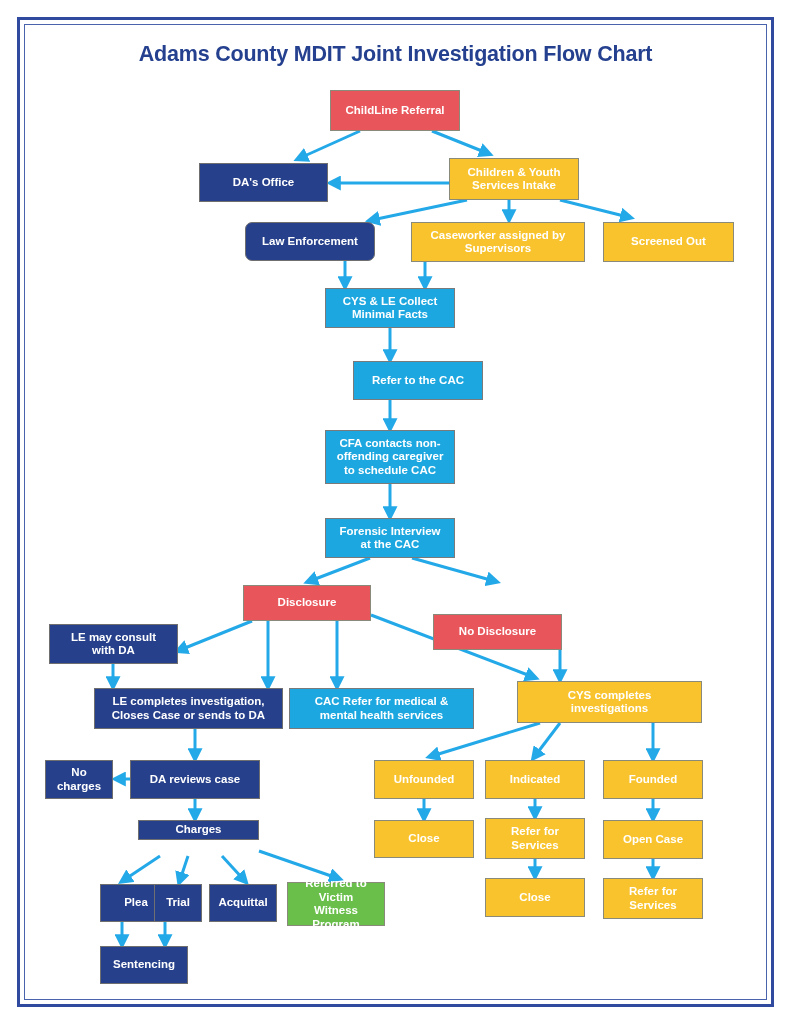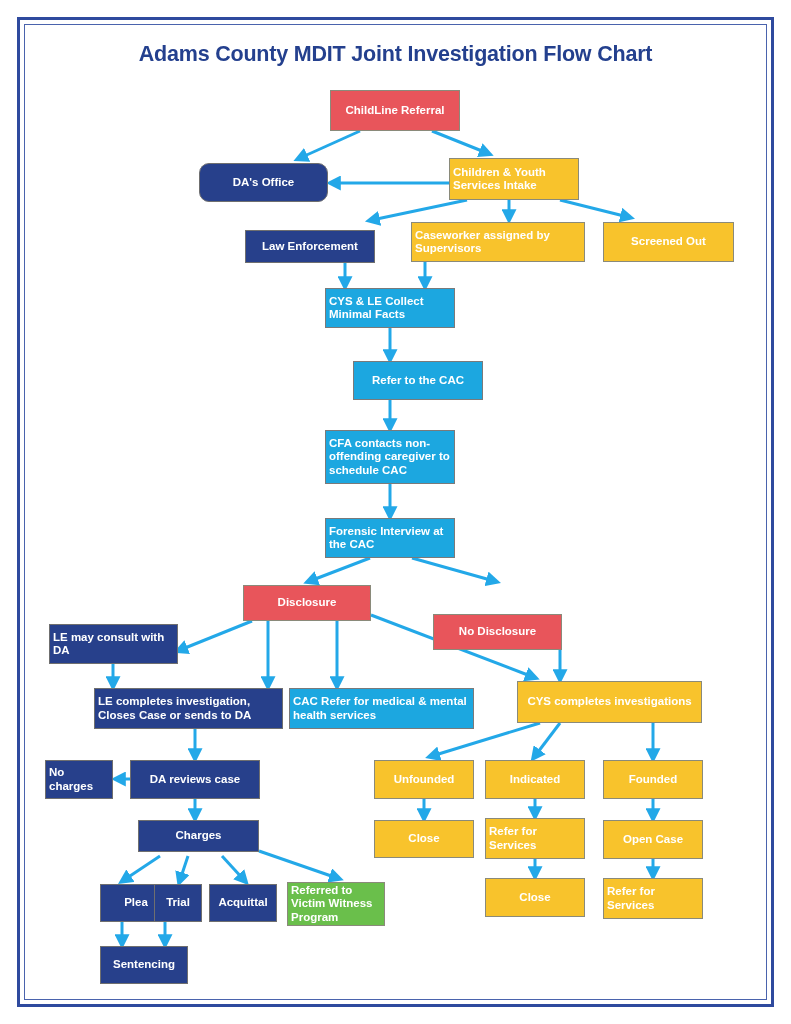--- a/index.html
+++ b/index.html
@@ -65,25 +65,26 @@
     letter-spacing: -0.2px;
     white-space: nowrap;
   }
   .node {
     position: absolute;
     box-sizing: border-box;
     border: 1px solid #8a8a7a;
     display: flex;
     align-items: center;
     justify-content: center;
+    text-align: center;
     color: #ffffff;
     font-weight: bold;
     font-size: 11.5px;
     line-height: 13.5px;
-    padding: 2px 3px;
+    padding: 2px 10px;
     z-index: 5;
   }
   .c-red    { background: #e8555b; }
   .c-yellow { background: #f8c32c; }
   .c-navy   { background: #27408b; border-color: #6f6f6f; }
   .c-lblue  { background: #1ca7e0; border-color: #7a7a7a; }
   .c-green  { background: #6abf4b; }
 </style>
 </head>
 <body>
@@ -137,27 +138,27 @@
           <path d="M424,799 L424,816" marker-end="url(#ah)" stroke-linecap="butt"></path>
           <path d="M535,799 L535,814" marker-end="url(#ah)" stroke-linecap="butt"></path>
           <path d="M653,799 L653,816" marker-end="url(#ah)" stroke-linecap="butt"></path>
           <path d="M535,859 L535,874" marker-end="url(#ah)" stroke-linecap="butt"></path>
           <path d="M653,859 L653,874" marker-end="url(#ah)" stroke-linecap="butt"></path>
         </g>
     </svg>
   <div class="node c-red" style="left: 330px; top: 90px; width: 130px; height: 41px;">
         <span>ChildLine Referral</span>
       </div>
-      <div class="node c-navy" style="left: 199px; top: 163px; width: 129px; height: 39px; border-radius: 10px;">
+      <div class="node c-navy" style="left: 199px; top: 163px; width: 129px; height: 39px;">
         <span>DA's Office</span>
       </div>
       <div class="node c-yellow" style="left: 449px; top: 158px; width: 130px; height: 42px;">
         <span>Children &amp; Youth Services Intake</span>
       </div>
-      <div class="node c-navy" style="left: 245px; top: 230px; width: 130px; height: 33px;">
+      <div class="node c-navy" style="left: 245px; top: 222px; width: 130px; height: 39px; border-radius: 7px;">
         <span>Law Enforcement</span>
       </div>
       <div class="node c-yellow" style="left: 411px; top: 222px; width: 174px; height: 40px;">
         <span>Caseworker assigned by Supervisors</span>
       </div>
       <div class="node c-yellow" style="left: 603px; top: 222px; width: 131px; height: 40px;">
         <span>Screened Out</span>
       </div>
       <div class="node c-lblue" style="left: 325px; top: 288px; width: 130px; height: 40px;">
         <span>CYS &amp; LE Collect Minimal Facts</span>
@@ -197,21 +198,21 @@
       </div>
       <div class="node c-yellow" style="left: 374px; top: 760px; width: 100px; height: 39px;">
         <span>Unfounded</span>
       </div>
       <div class="node c-yellow" style="left: 485px; top: 760px; width: 100px; height: 39px;">
         <span>Indicated</span>
       </div>
       <div class="node c-yellow" style="left: 603px; top: 760px; width: 100px; height: 39px;">
         <span>Founded</span>
       </div>
-      <div class="node c-navy" style="left: 138px; top: 820px; width: 121px; height: 32px;">
+      <div class="node c-navy" style="left: 138px; top: 820px; width: 121px; height: 20px;">
         <span>Charges</span>
       </div>
       <div class="node c-yellow" style="left: 374px; top: 820px; width: 100px; height: 38px;">
         <span>Close</span>
       </div>
       <div class="node c-yellow" style="left: 485px; top: 818px; width: 100px; height: 41px;">
         <span>Refer for Services</span>
       </div>
       <div class="node c-yellow" style="left: 603px; top: 820px; width: 100px; height: 39px;">
         <span>Open Case</span>

